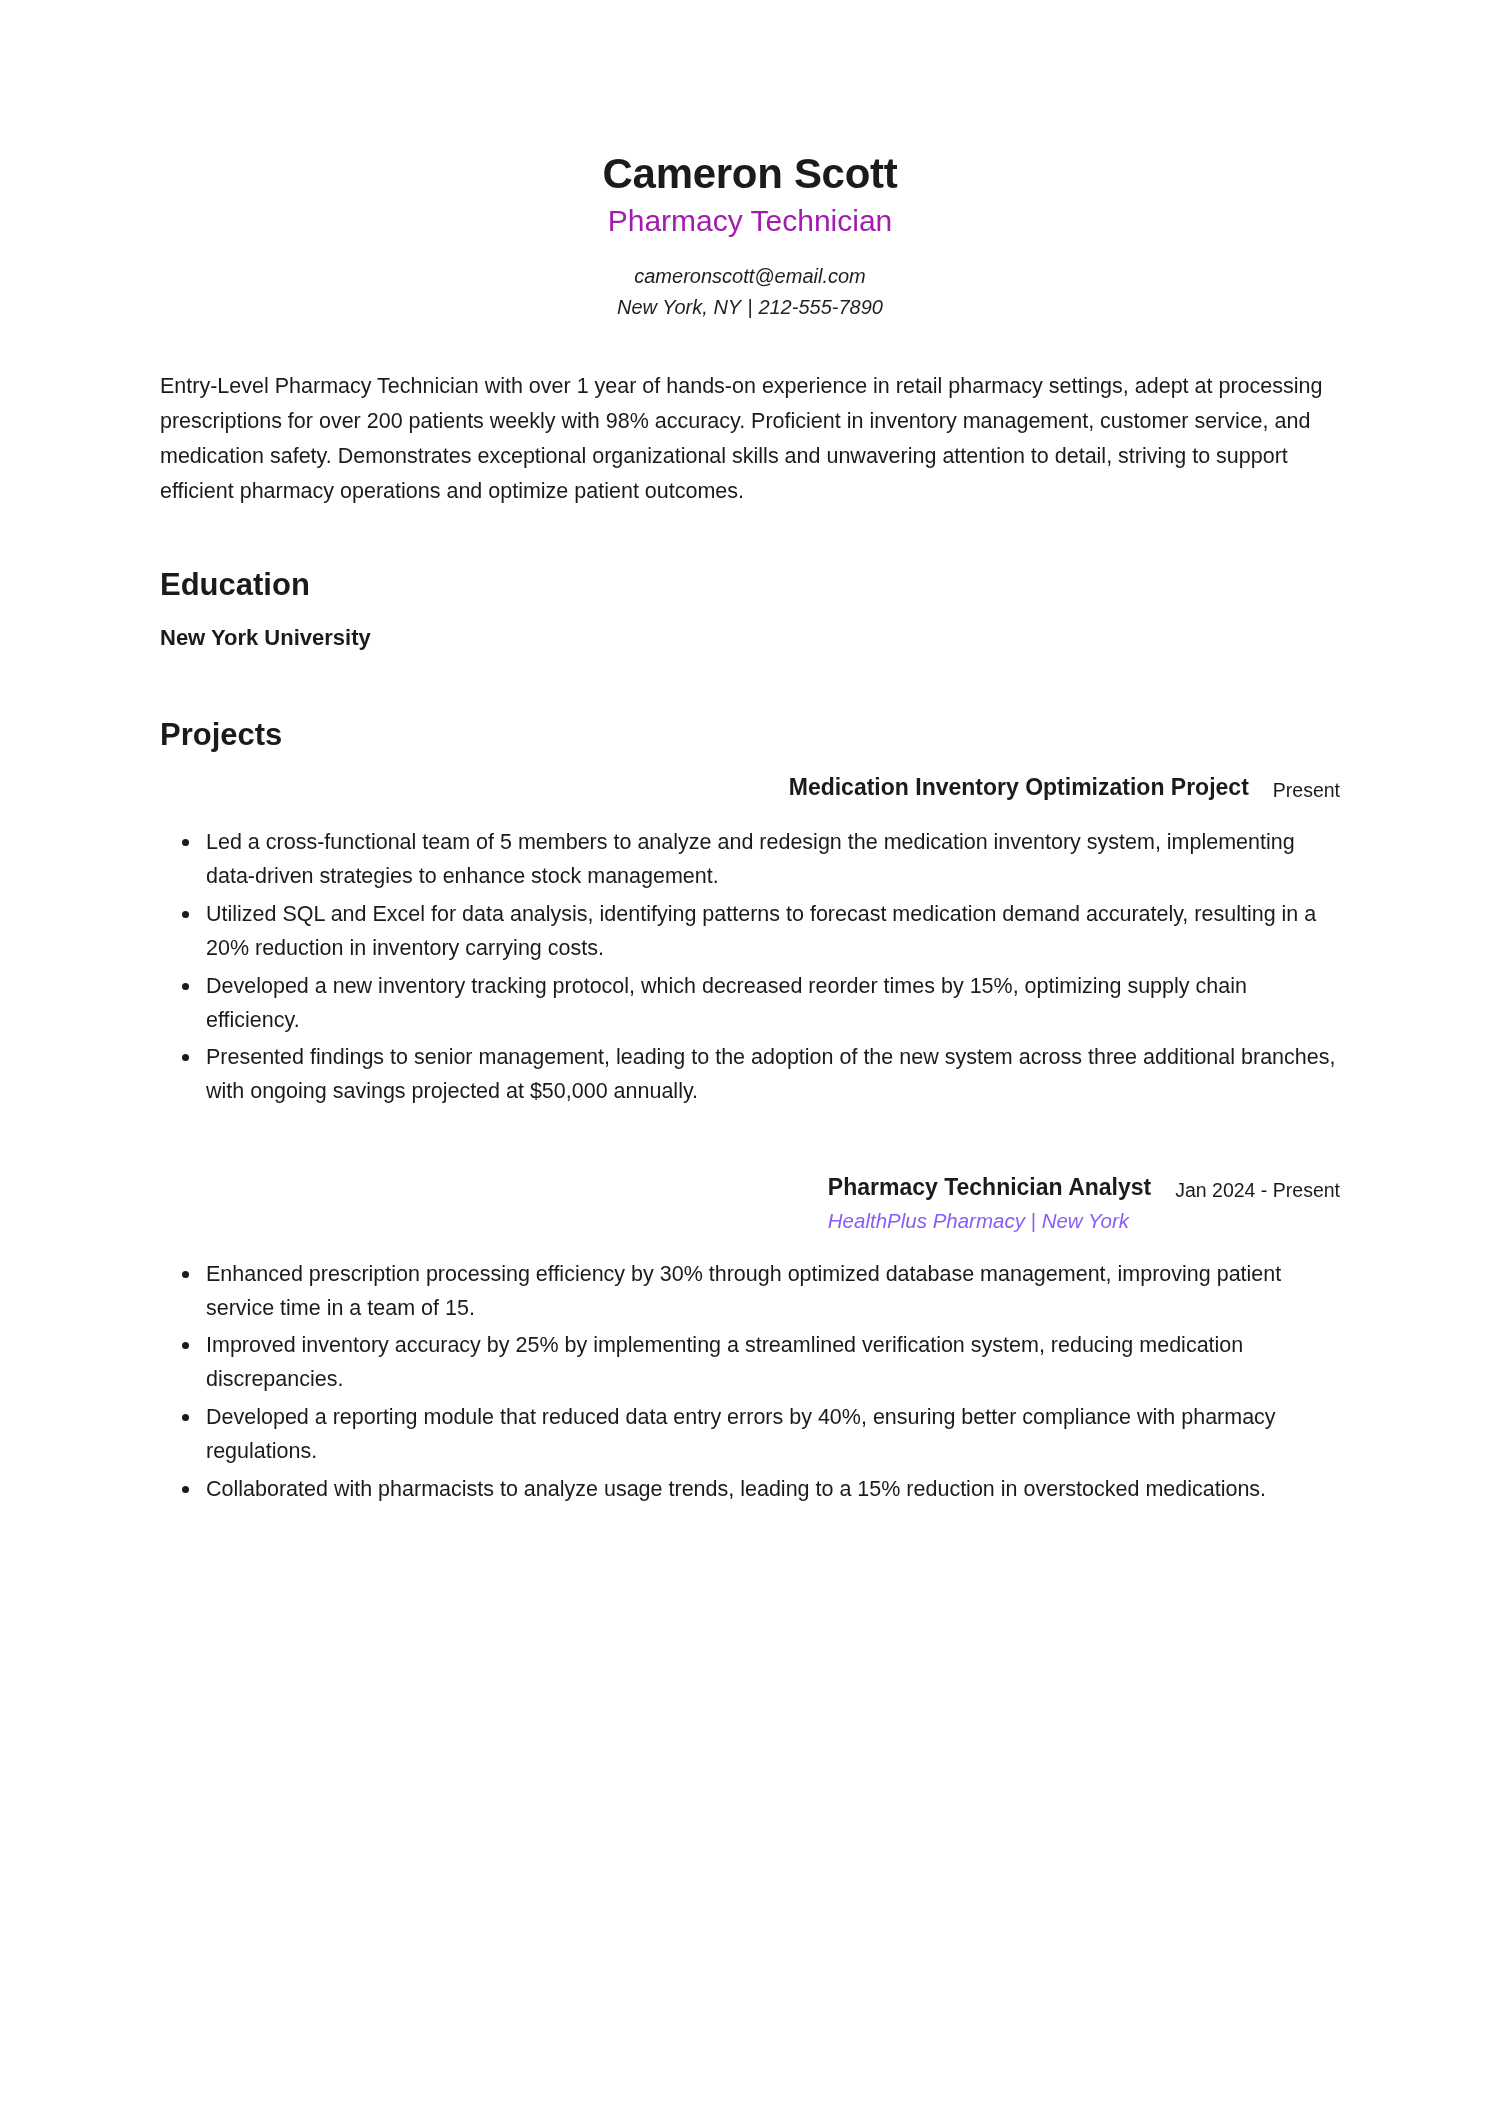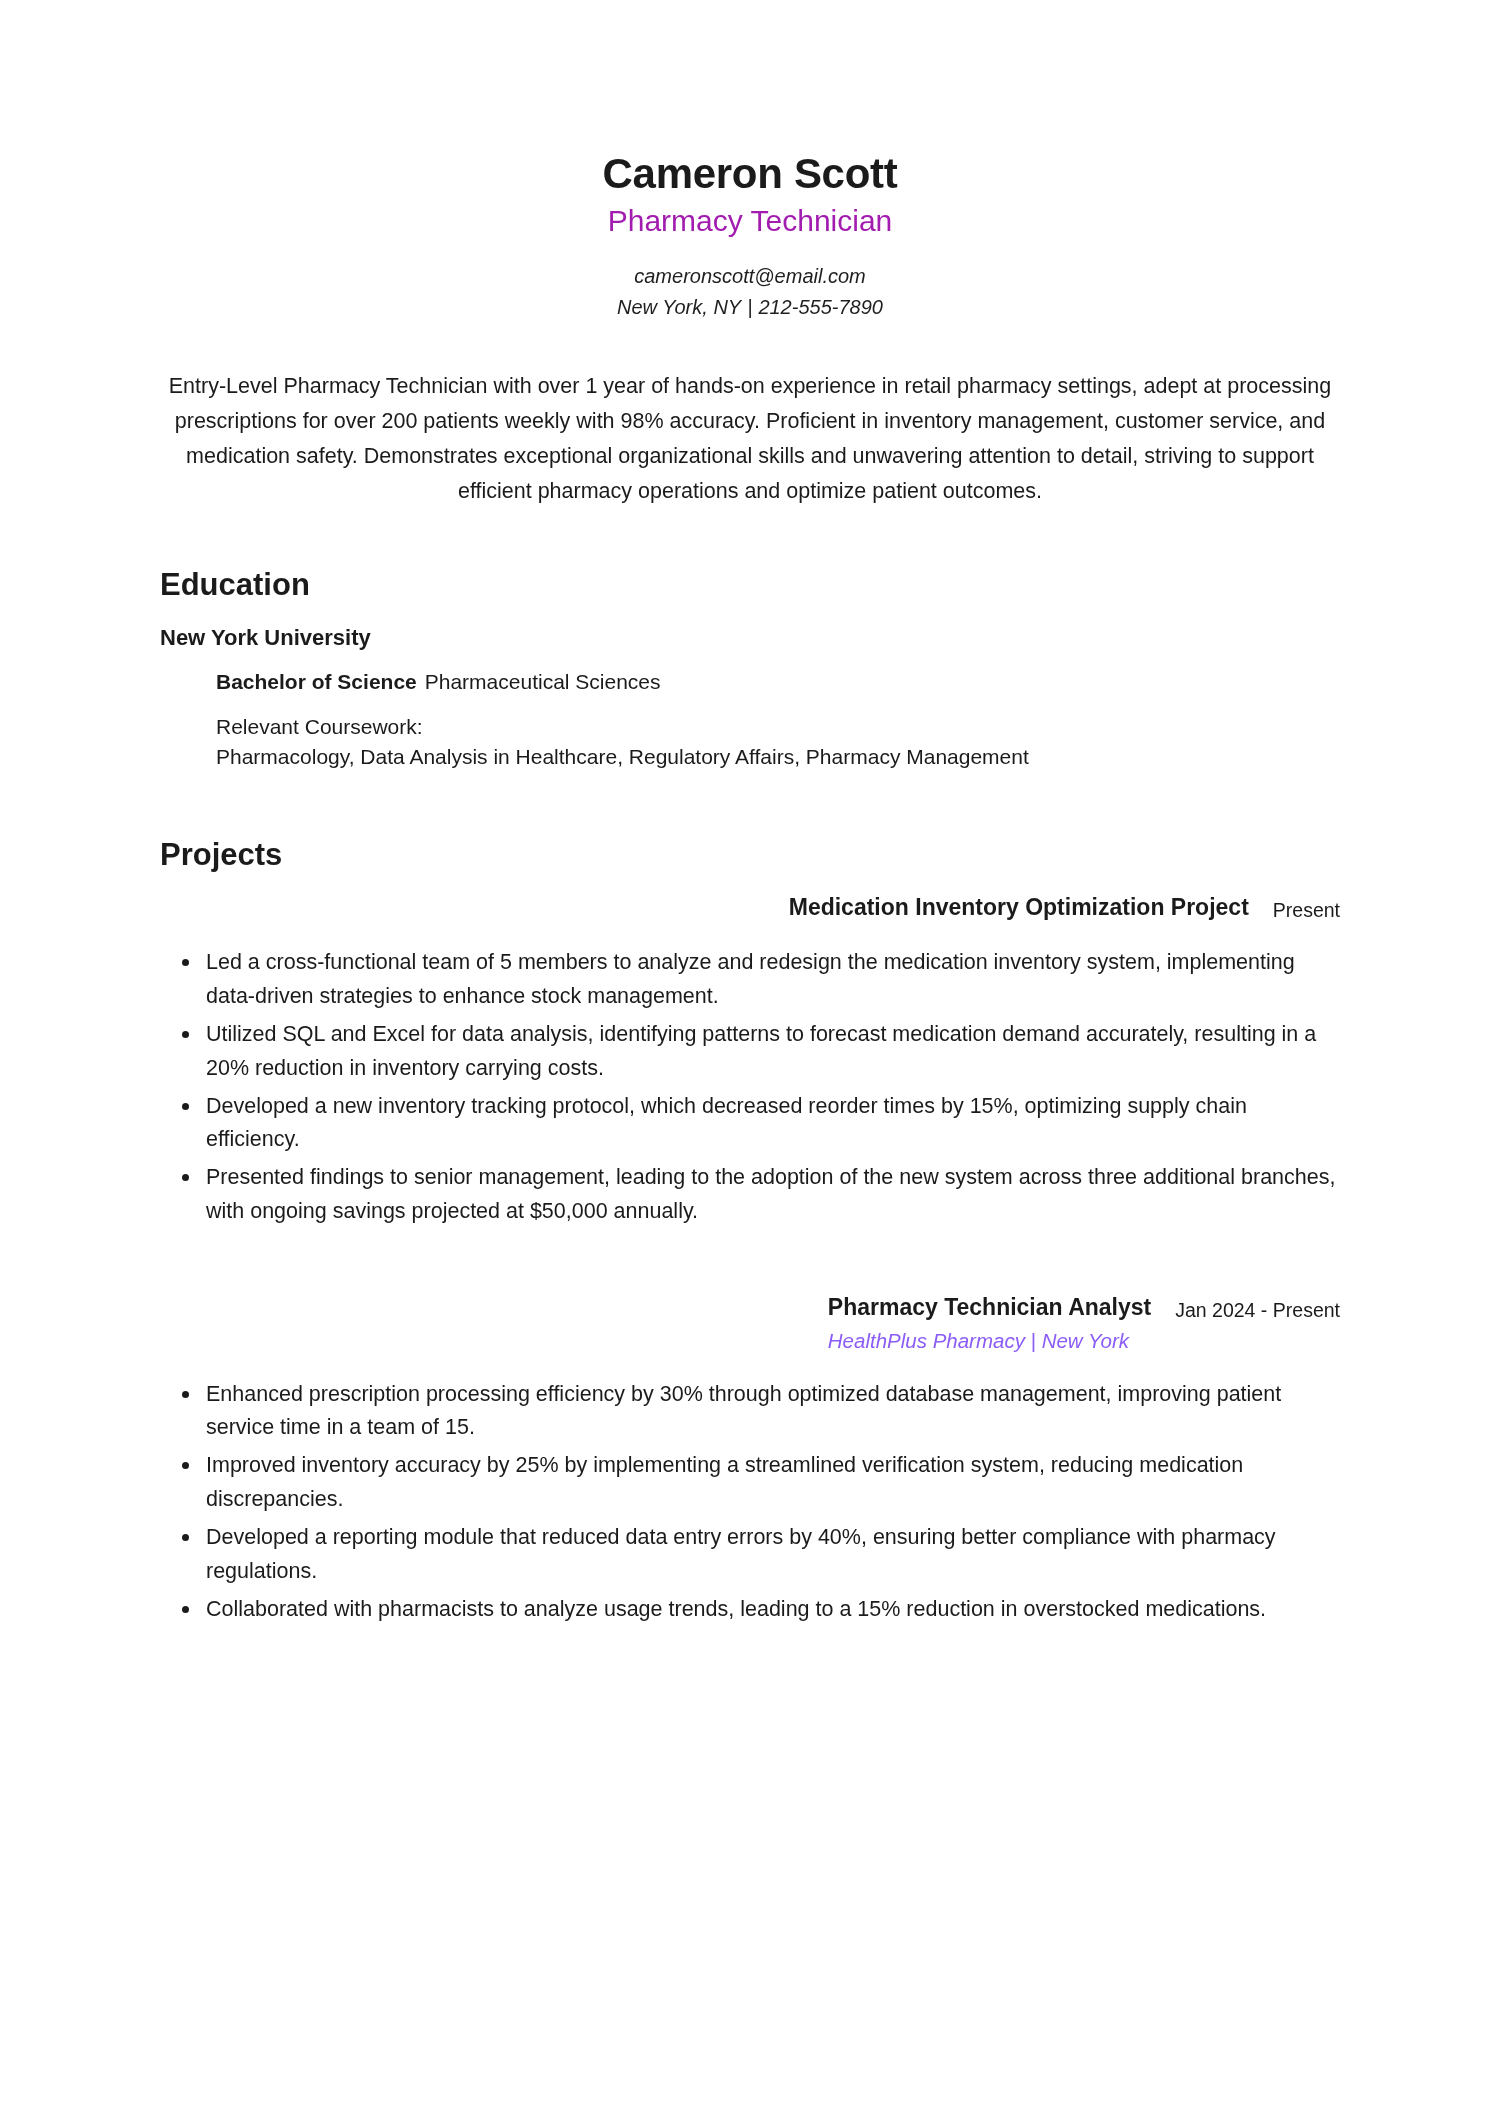--- a/index.html
+++ b/index.html
@@ -57,21 +57,21 @@
     padding: 0 6px;
     font-style: italic;
   }
 
   
   .summary {
     font-size: 21.5px;
     line-height: 1.62;
     color: #1b1b1b;
     margin: 0 0 58px 0;
-    text-align: center;
+    text-align: left;
   }
 
   
   .section {
     margin-bottom: 34px;
   }
   .section-title {
     font-size: 31px;
     font-weight: bold;
     color: #1b1b1b;
@@ -183,27 +183,20 @@
     <div class="headline">Pharmacy Technician</div>
     <div class="contact-line">cameronscott@email.com</div>
     <div class="contact-line"><span>New York, NY</span><span class="contact-sep">|</span><span>212-555-7890</span></div>
   </div>
 
   <p class="summary">Entry-Level Pharmacy Technician with over 1 year of hands-on experience in retail pharmacy settings, adept at processing prescriptions for over 200 patients weekly with 98% accuracy. Proficient in inventory management, customer service, and medication safety. Demonstrates exceptional organizational skills and unwavering attention to detail, striving to support efficient pharmacy operations and optimize patient outcomes.</p>
 
   <div class="section">
     <h2 class="section-title">Education</h2>
     <div class="edu-school">New York University</div>
-    <div class="edu-detail">
-      <div class="edu-degree-row">
-        <span class="edu-degree">Bachelor of Science</span><span class="edu-field">Pharmaceutical Sciences</span>
-      </div>
-      <div class="edu-course-label">Relevant Coursework:</div>
-      <div class="edu-course-list">Pharmacology, Data Analysis in Healthcare, Regulatory Affairs, Pharmacy Management</div>
-    </div>
   </div>
 
   <div class="spacer-md"></div>
 
   <div class="section">
     <h2 class="section-title">Projects</h2>
 
     <div class="entry">
       <div class="entry-head">
         <div class="entry-title">Medication Inventory Optimization Project</div>

